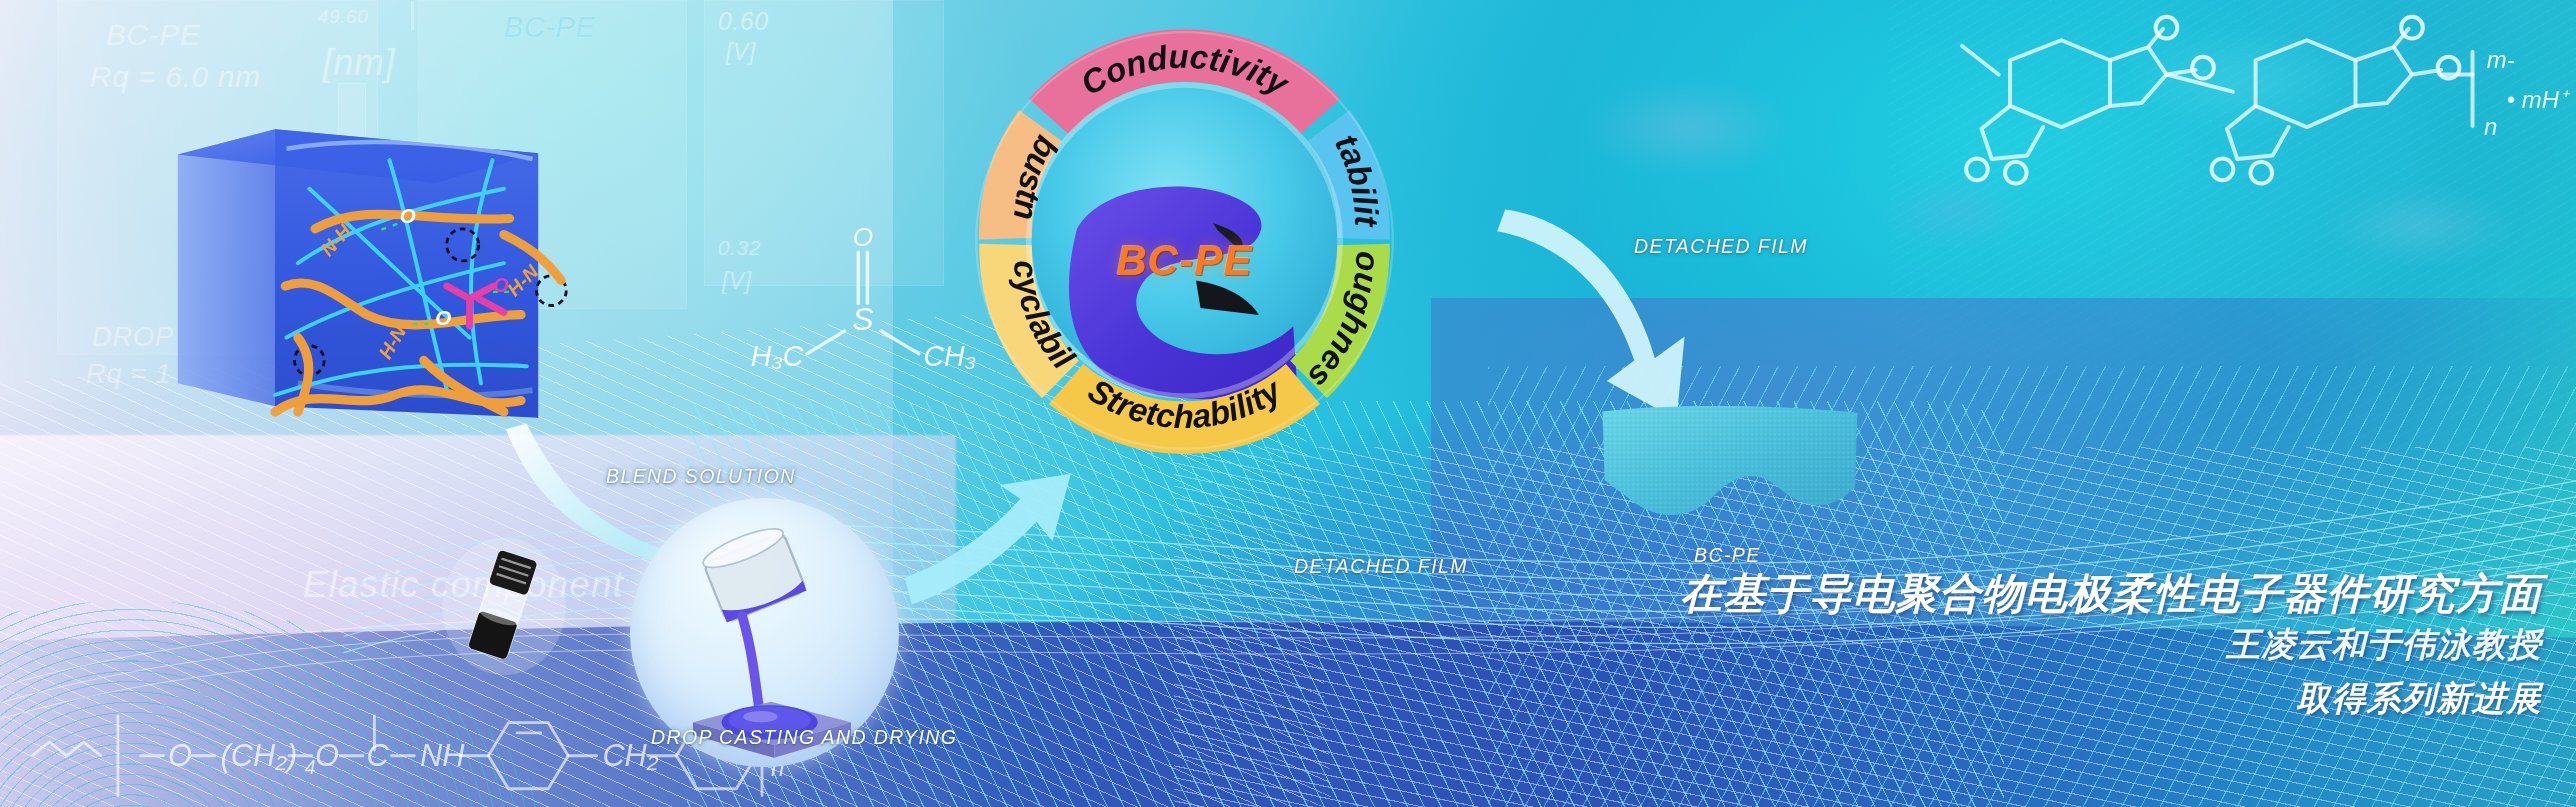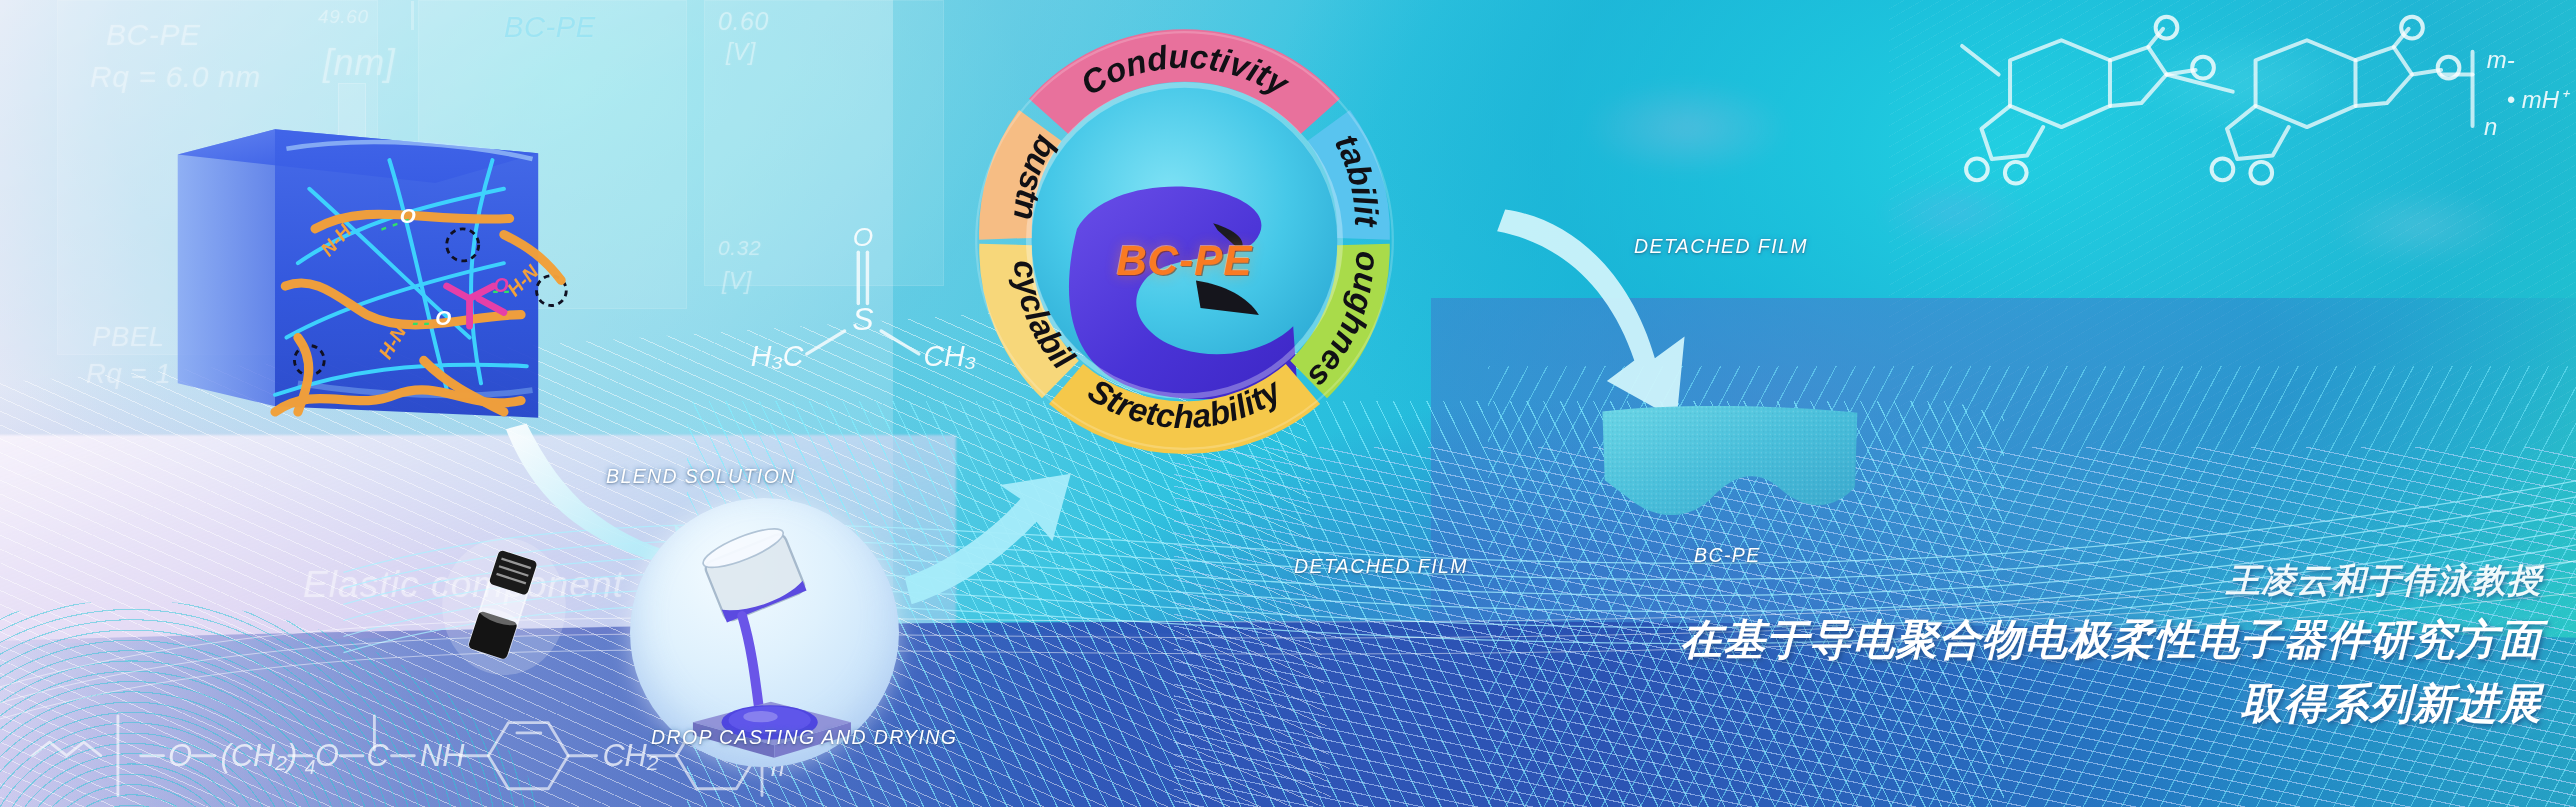--- a/index.html
+++ b/index.html
@@ -126,21 +126,21 @@
 
   
   .cn-line {
     color:#ffffff; font-weight:800; white-space:nowrap;
     font-family:"DejaVu Sans", sans-serif;
     text-shadow: 1.7px 2.3px 5.7px rgba(20,60,120,0.75), 0 0 17px rgba(140,220,255,0.35);
     letter-spacing:1.1px;
   }
   .cn-1 { font-size:34px; }
   .cn-2 { font-size:42px; }
-  .cn-3 { font-size:42px; }
+  .cn-3 { font-size:34px; }
 
   
   svg { display:block; overflow:visible; }
 </style>
 </head>
 <body>
 
 <div id="stage">
 
   <div class="abs veil-left"></div>
@@ -161,21 +161,21 @@
   <div class="abs wm-panel" style="left:704px;top:0;width:240px;height:286px;"></div>
 
   <div class="abs wm nosel" style="left:106px;top:18.3px;font-size:30px;">BC-PE</div>
   <div class="abs wm nosel" style="left:90px;top:60px;font-size:30px;">Rq = 6.0 nm</div>
 
   <div class="abs wm nosel" style="left:318px;top:5.7px;font-size:19px;">49.60</div>
   <div class="abs wm nosel" style="left:323px;top:42px;font-size:36px;">[nm]</div>
   <div class="abs wm-scalebar" style="left:338px;top:83px;width:27.5px;height:83px;"></div>
   <div class="abs" style="left:411px;top:1.1px;width:3.4px;height:29px;background:rgba(255,255,255,.28);"></div>
 
-  <div class="abs wm nosel" style="left:92px;top:321px;font-size:27.5px;">PBEL</div>
+  <div class="abs wm nosel" style="left:92px;top:321px;font-size:27.5px;">DROP</div>
   <div class="abs wm nosel" style="left:86px;top:358px;font-size:27.5px;text-align:center;">Rq = 1</div>
 
   <div class="abs wm nosel" style="left:504px;top:11.4px;font-size:29px;color:rgba(120,220,245,.45);">BC-PE</div>
 
   <div class="abs wm nosel" style="left:718px;top:6.9px;font-size:25px;color:rgba(255,255,255,.40);">0.60</div>
   <div class="abs wm nosel" style="left:726px;top:39px;font-size:23px;color:rgba(255,255,255,.38);">[V]</div>
   <div class="abs wm nosel" style="left:718px;top:236px;font-size:21px;color:rgba(255,255,255,.36);">0.32</div>
   <div class="abs wm nosel" style="left:722px;top:268px;font-size:23px;color:rgba(255,255,255,.34);">[V]</div>
 
   <div class="abs wm nosel" style="left:303px;top:564px;font-size:37px;color:rgba(255,255,255,.42);letter-spacing:1.1px;">Elastic component</div>
@@ -516,19 +516,19 @@
                C 290 118, 250 128, 212 168 C 176 206, 120 210, 74 176 L 24 138 Z" fill="url(#filmGrad)"></path>
       <path d="M 20 18 C 140 4, 330 6, 466 20 L 462 150 C 420 196, 370 188, 330 152
                C 290 118, 250 128, 212 168 C 176 206, 120 210, 74 176 L 24 138 Z" fill="url(#filmTex)"></path>
     </svg>
   </div>
   <div class="abs film-label nosel" style="left:1694px;top:544px;font-size:19.5px;">BC-PE</div>
 
   <div class="abs film-label nosel" style="left:1294px;top:555px;font-size:19.5px;">DETACHED FILM</div>
 
   <div class="abs" style="left:1534px;top:558px;width:1008px;text-align:right;">
+    <div class="cn-line cn-2 nosel" style="margin-top:8px;">在基于导电聚合物电极柔性电子器件研究方面</div>
     <div class="cn-line cn-1 nosel" style="opacity:.92;">王凌云和于伟泳教授</div>
-    <div class="cn-line cn-2 nosel" style="margin-top:8px;">在基于导电聚合物电极柔性电子器件研究方面</div>
     <div class="cn-line cn-3 nosel" style="margin-top:8px;">取得系列新进展</div>
   </div>
 
 </div>
 
 
 </body></html>

